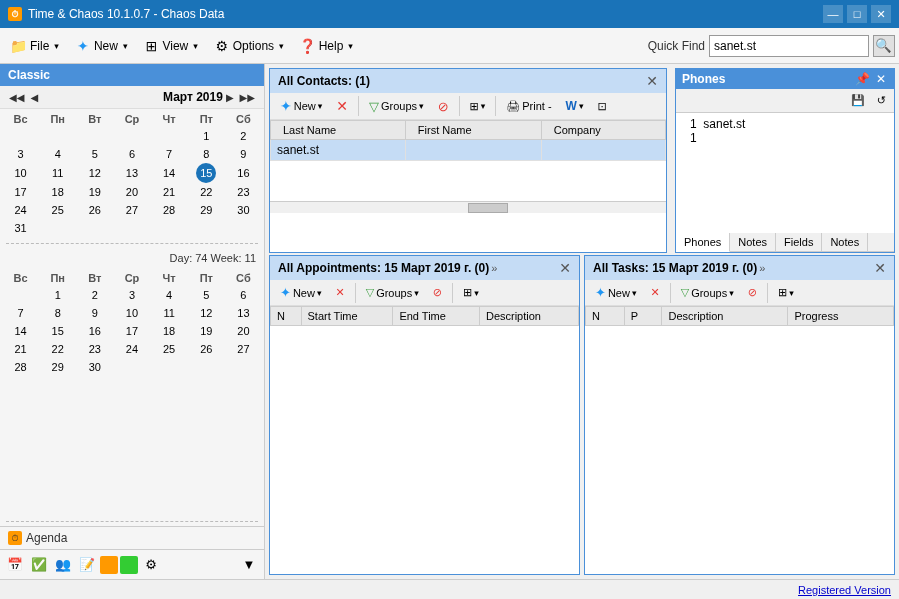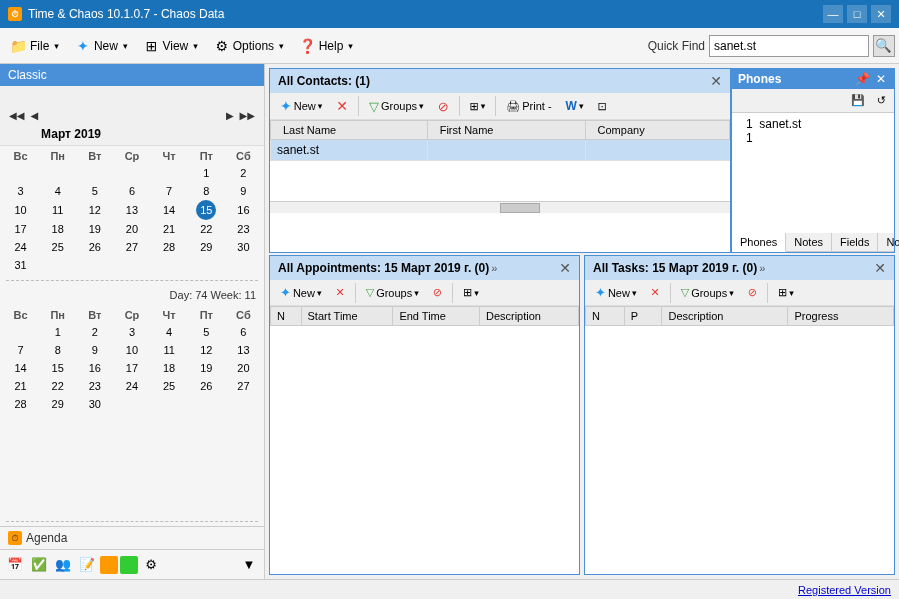--- a/index.html
+++ b/index.html
@@ -19,24 +19,24 @@
     .quickfind-area { margin-left: auto; display: flex; align-items: center; gap: 4px; }
     .quickfind-label { font-size: 12px; color: #333; }
     .quickfind-input { width: 160px; height: 22px; border: 1px solid #999; padding: 2px 4px; font-size: 12px; }
     .quickfind-btn { width: 22px; height: 22px; background: #e0e0e0; border: 1px solid #999; cursor: pointer; display: flex; align-items: center; justify-content: center; }
     
     
     .main { display: flex; height: calc(599px - 28px - 36px - 20px); }
     
     
     .left-panel { width: 265px; background: #f5f5f5; border-right: 1px solid #ccc; display: flex; flex-direction: column; flex-shrink: 0; }
-    .classic-header { background: #4a90d9; color: white; padding: 4px 8px; font-size: 12px; font-weight: normal; }
+    .classic-header { background: #4a90d9; color: white; padding: 4px 8px; font-size: 12px; font-weight: bold; }
     .calendar-nav { display: flex; align-items: center; justify-content: space-between; padding: 4px 6px; background: #f0f0f0; border-bottom: 1px solid #ddd; }
     .cal-nav-btn { background: none; border: none; cursor: pointer; font-size: 10px; color: #333; padding: 1px 3px; }
-    .cal-month-title { font-size: 12px; font-weight: bold; text-align: left; flex: 1; margin-top: 37px; }
+    .cal-month-title { font-size: 12px; font-weight: bold; text-align: right; flex: 1; }
     .calendar-grid { padding: 2px; }
     .cal-row { display: grid; grid-template-columns: repeat(7, 1fr); }
     .cal-header-cell { text-align: center; font-size: 11px; color: #555; font-weight: bold; padding: 2px 0; }
     .cal-cell { text-align: center; padding: 2px 0; font-size: 11px; cursor: pointer; border-radius: 2px; min-height: 18px; display: flex; align-items: center; justify-content: center; }
     .cal-cell.today { background: #1a73b8; color: white; border-radius: 50%; width: 20px; height: 20px; margin: auto; }
     .cal-cell.empty { cursor: default; }
     .cal-divider { border-top: 1px dashed #bbb; margin: 4px 6px; }
     .day-week-info { padding: 4px 8px; font-size: 11px; color: #333; text-align: right; }
     .agenda-section { border-top: 1px solid #ccc; padding: 4px 8px; font-size: 12px; color: #333; display: flex; align-items: center; gap: 4px; }
     .agenda-icon { width: 14px; height: 14px; background: #ff9900; border-radius: 2px; font-size: 9px; display: flex; align-items: center; justify-content: center; }
@@ -78,23 +78,23 @@
     .panel-table-container { overflow: auto; flex: 1; }
     
     
     .statusbar { height: 20px; background: #f0f0f0; border-top: 1px solid #ccc; display: flex; align-items: center; justify-content: flex-end; padding: 0 8px; font-size: 11px; color: #0000cc; text-decoration: underline; cursor: pointer; }
     
     .dropdown-arrow { font-size: 9px; margin-left: 2px; }
     
     
     .icon-new { color: #2196F3; }
     
-    .contacts-area { display: flex; margin: 4px 4px 2px 4px; gap: 0; }
+    .contacts-area { display: flex; margin: 4px 4px 2px 4px; gap: 8px; }
     .contacts-main { flex: 1; border: 1px solid #4a90d9; background: white; }
-    .phones-side { width: 164px; border: 1px solid #4a90d9; background: white; flex-shrink: 0; }
+    .phones-side { width: 220px; border: 1px solid #4a90d9; background: white; flex-shrink: 0; }
   </style>
 </head>
 <body>
 
 <div class="titlebar">
   <div class="titlebar-left">
     <div class="titlebar-icon">⏱</div>
     <span>Time &amp; Chaos 10.1.0.7 - Chaos Data</span>
   </div>
   <div class="titlebar-controls">

